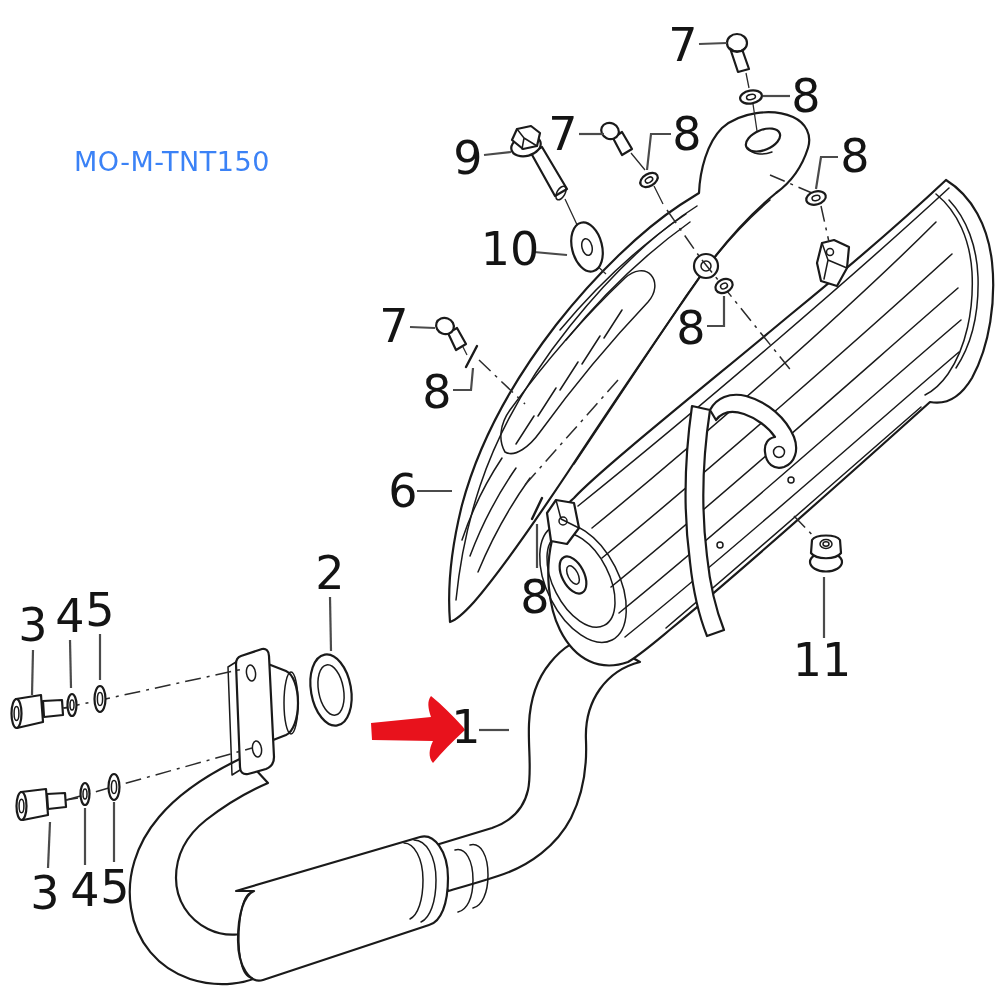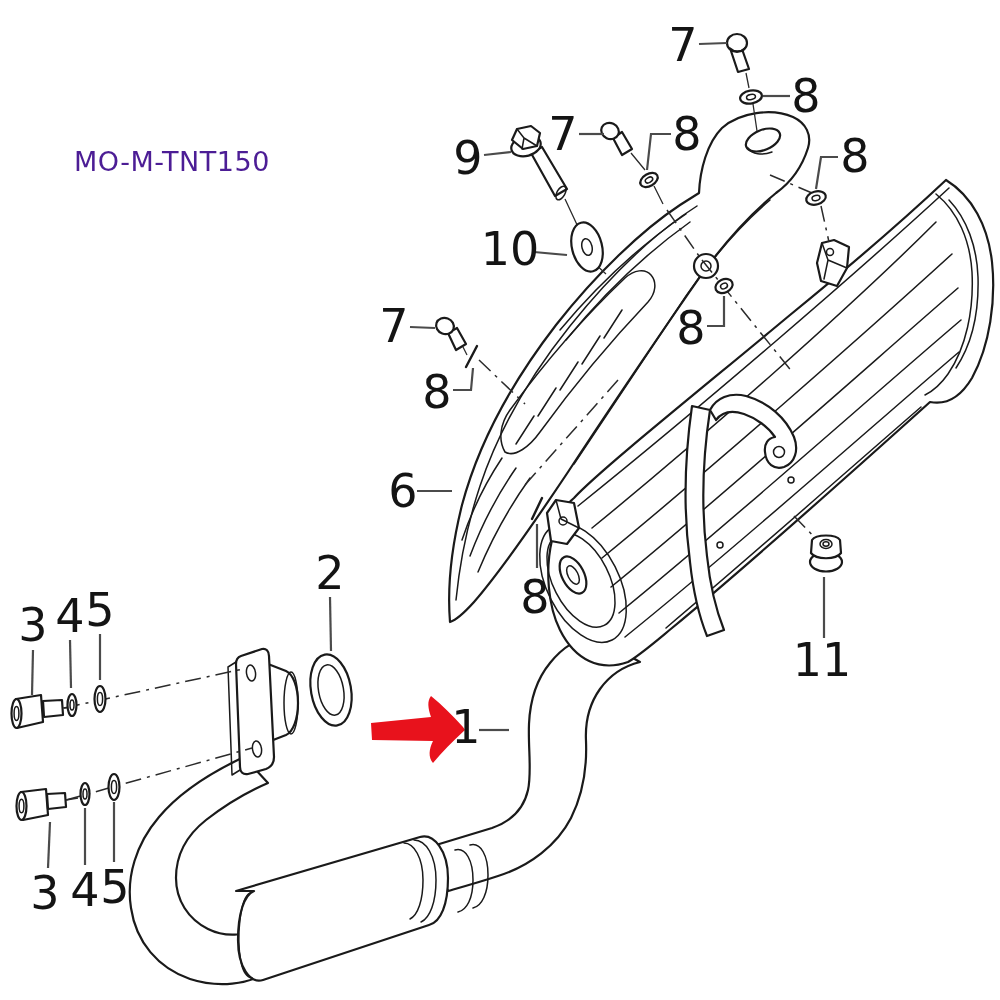--- a/index.html
+++ b/index.html
@@ -274,14 +274,14 @@
         <text x="100" y="610" class="callout-num">5</text>
         <polyline points="48,868 50,822" fill="none" stroke="#4b4b4b" stroke-width="2.2"></polyline>
         <text x="45" y="893" class="callout-num">3</text>
         <polyline points="85,865 85,808" fill="none" stroke="#4b4b4b" stroke-width="2.2"></polyline>
         <text x="85" y="890" class="callout-num">4</text>
         <polyline points="114,862 114,802" fill="none" stroke="#4b4b4b" stroke-width="2.2"></polyline>
         <text x="115" y="887" class="callout-num">5</text>
       </g>
 </svg>
 
-<div class="title" style="left: 74px; top: 146px; font-size: 27px; color: #4c1d95;">MO-M-TNT150</div>
+<div class="title" style="left: 74px; top: 146px; font-size: 27px; color: #3b82f6;">MO-M-TNT150</div>
 </div>
 
 </body></html>

